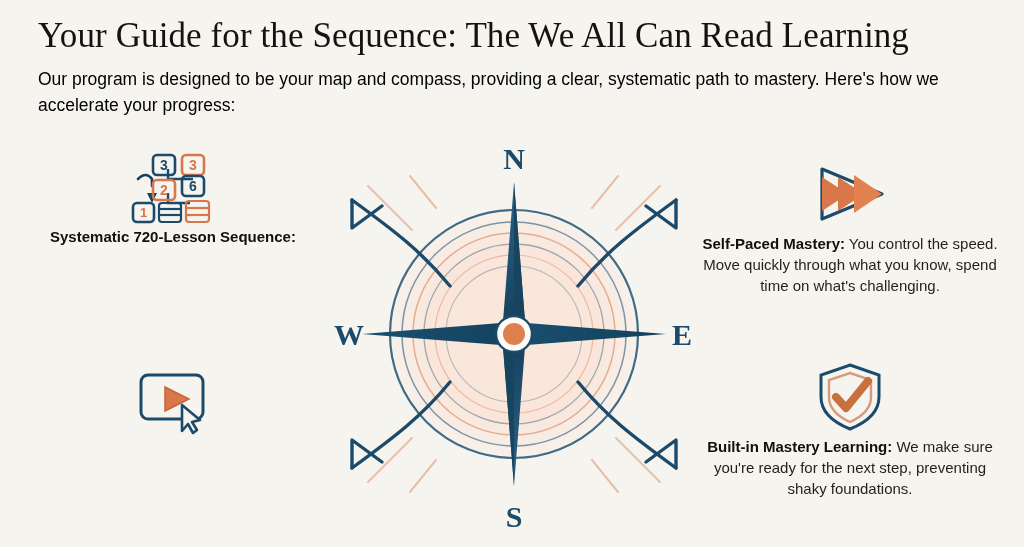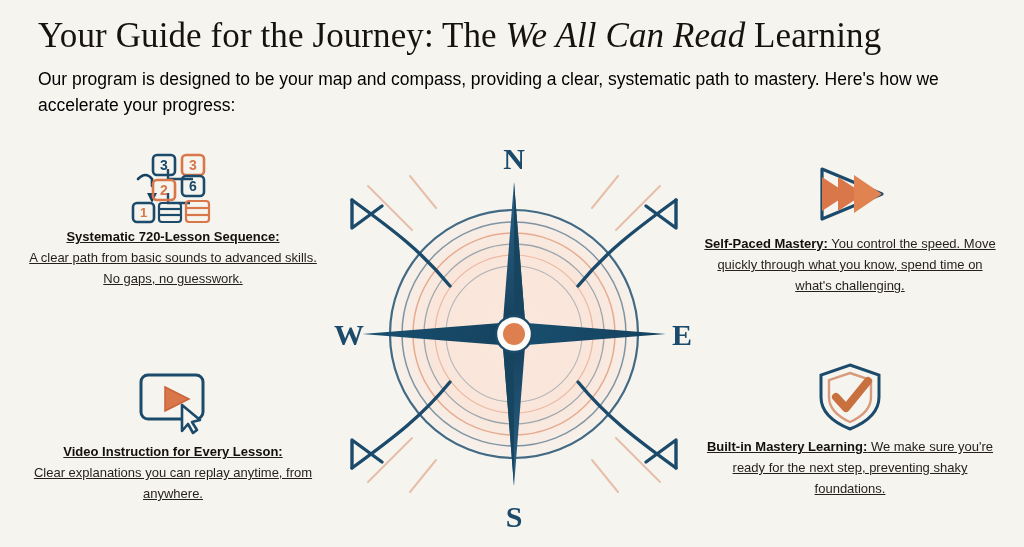--- a/index.html
+++ b/index.html
@@ -28,21 +28,20 @@
     top: 14px;
     width: 950px;
     font-family: "Liberation Serif", "DejaVu Serif", serif;
     font-size: 35px;
     line-height: 44px;
     color: #15120f;
     letter-spacing: 0.1px;
     white-space: nowrap;
   }
   .title .ital {
-    font-style: italic;
   }
   .subtitle {
     position: absolute;
     left: 38px;
     top: 66px;
     width: 940px;
     font-size: 17.5px;
     line-height: 26px;
     color: #000000;
   }
@@ -53,24 +52,23 @@
     width: 300px;
     text-align: center;
   }
   .feature .icon-wrap {
     height: 78px;
     display: flex;
     align-items: center;
     justify-content: center;
   }
   .feature .caption {
-    font-size: 13px;
+    font-size: 15px;
     line-height: 21px;
     color: #231f1c;
-    text-decoration: underline;
   }
   .feature .caption b {
     font-weight: bold;
     color: #120f0d;
   }
 
   #feature-sequence { left: 23px;  top: 148px; }
   #feature-video    { left: 23px;  top: 363px; }
   #feature-paced    { left: 700px; top: 155px; }
   #feature-quizzes  { left: 700px; top: 358px; }
@@ -100,21 +98,21 @@
   #letter-s { left: 50%; bottom: 4px; transform: translateX(-50%); }
   #letter-w { left: 8px;  top: 50%; transform: translateY(-55%); }
   #letter-e { right: 10px; top: 50%; transform: translateY(-55%); }
 </style>
 </head>
 <body>
 
 <div id="page">
 
   <div class="title">
-    <span>Your Guide for the Journey: The </span><span class="ital">We All Can Read</span><span> Learning</span>
+    <span>Your Guide for the Sequence: The </span><span class="ital">We All Can Read</span><span> Learning</span>
   </div>
 
   <div class="subtitle">Our program is designed to be your map and compass, providing a clear, systematic path to mastery. Here's how we accelerate your progress:</div>
 
   <div id="compass-stage">
 
     <svg width="376" height="400" viewBox="0 0 376 400">
       <defs>
         <radialGradient id="discGrad" cx="50%" cy="50%" r="50%">
           <stop offset="0%" stop-color="#fbe7db" stop-opacity="0.95"></stop>
@@ -230,34 +228,31 @@
           <line x1="34" y1="66" x2="56" y2="66"></line>
         </g>
         <g stroke="#d9764a" stroke-width="2.2" fill="none">
           <rect x="61" y="52" width="23" height="21" rx="3"></rect>
           <line x1="61" y1="59" x2="84" y2="59"></line>
           <line x1="61" y1="66" x2="84" y2="66"></line>
         </g>
       </svg>
     </div>
     <div class="caption">
-      <b class="lead">Systematic 720-Lesson Sequence:</b><span>A clear path from basic sounds to advanced skills. No gaps, no guesswork.</span>
+      <b class="lead">Systematic 720-Lesson Sequence:</b>
     </div>
   </div>
 
   <div class="feature" id="feature-video">
     <div class="icon-wrap">
       <svg width="92" height="66" viewBox="0 0 92 66">
         <rect x="14" y="6" width="62" height="44" rx="7" fill="none" stroke="#1b4a6b" stroke-width="3"></rect>
         <polygon points="38,18 62,30 38,42" fill="#d9764a" stroke="#c9633a" stroke-width="1.5"></polygon>
         <path d="M55 36 L55 62 L61 55 L66 64 L70 61 L65 53 L73 51 Z" fill="#f6f4ef" stroke="#1b4a6b" stroke-width="2.6" stroke-linejoin="round"></path>
       </svg>
-    </div>
-    <div class="caption">
-      <b class="lead">Video Instruction for Every Lesson:</b><span>Clear explanations you can replay anytime, from anywhere.</span>
     </div>
   </div>
 
   <div class="feature" id="feature-paced">
     <div class="icon-wrap">
       <svg width="84" height="62" viewBox="0 0 84 62">
         <path d="M14 6 L74 31 L14 56 Z" fill="none" stroke="#1b4a6b" stroke-width="3.2" stroke-linejoin="round"></path>
         <polygon points="14,14 40,31 14,48" fill="#d9764a"></polygon>
         <polygon points="30,14 56,31 30,48" fill="#d9764a"></polygon>
         <polygon points="46,12 74,31 46,50" fill="#e08351"></polygon>

